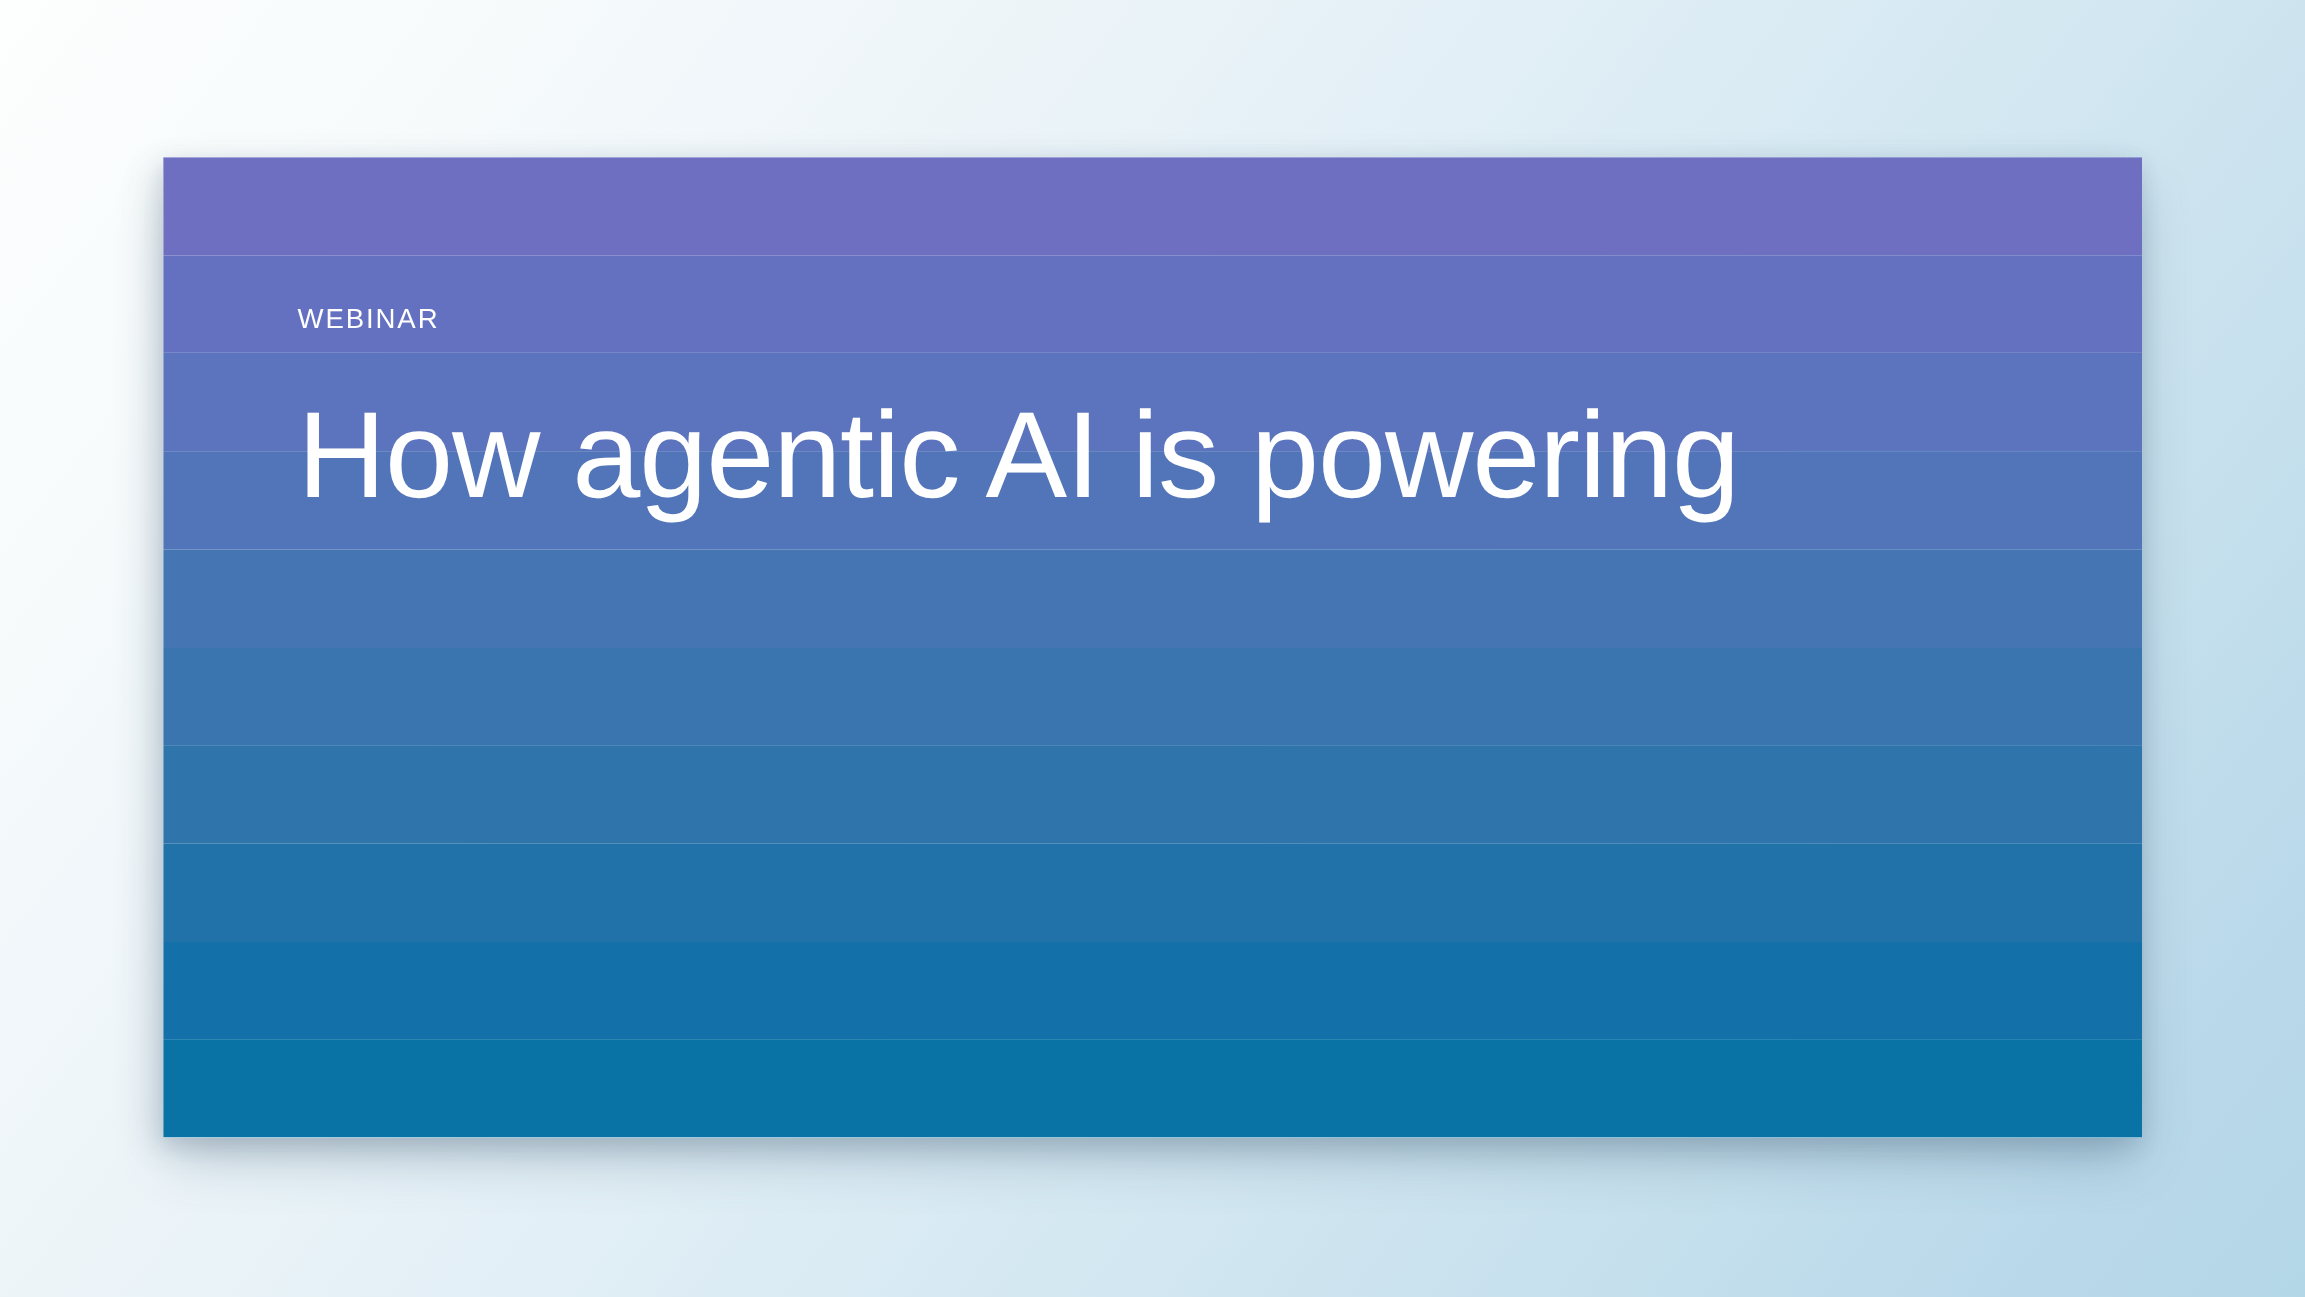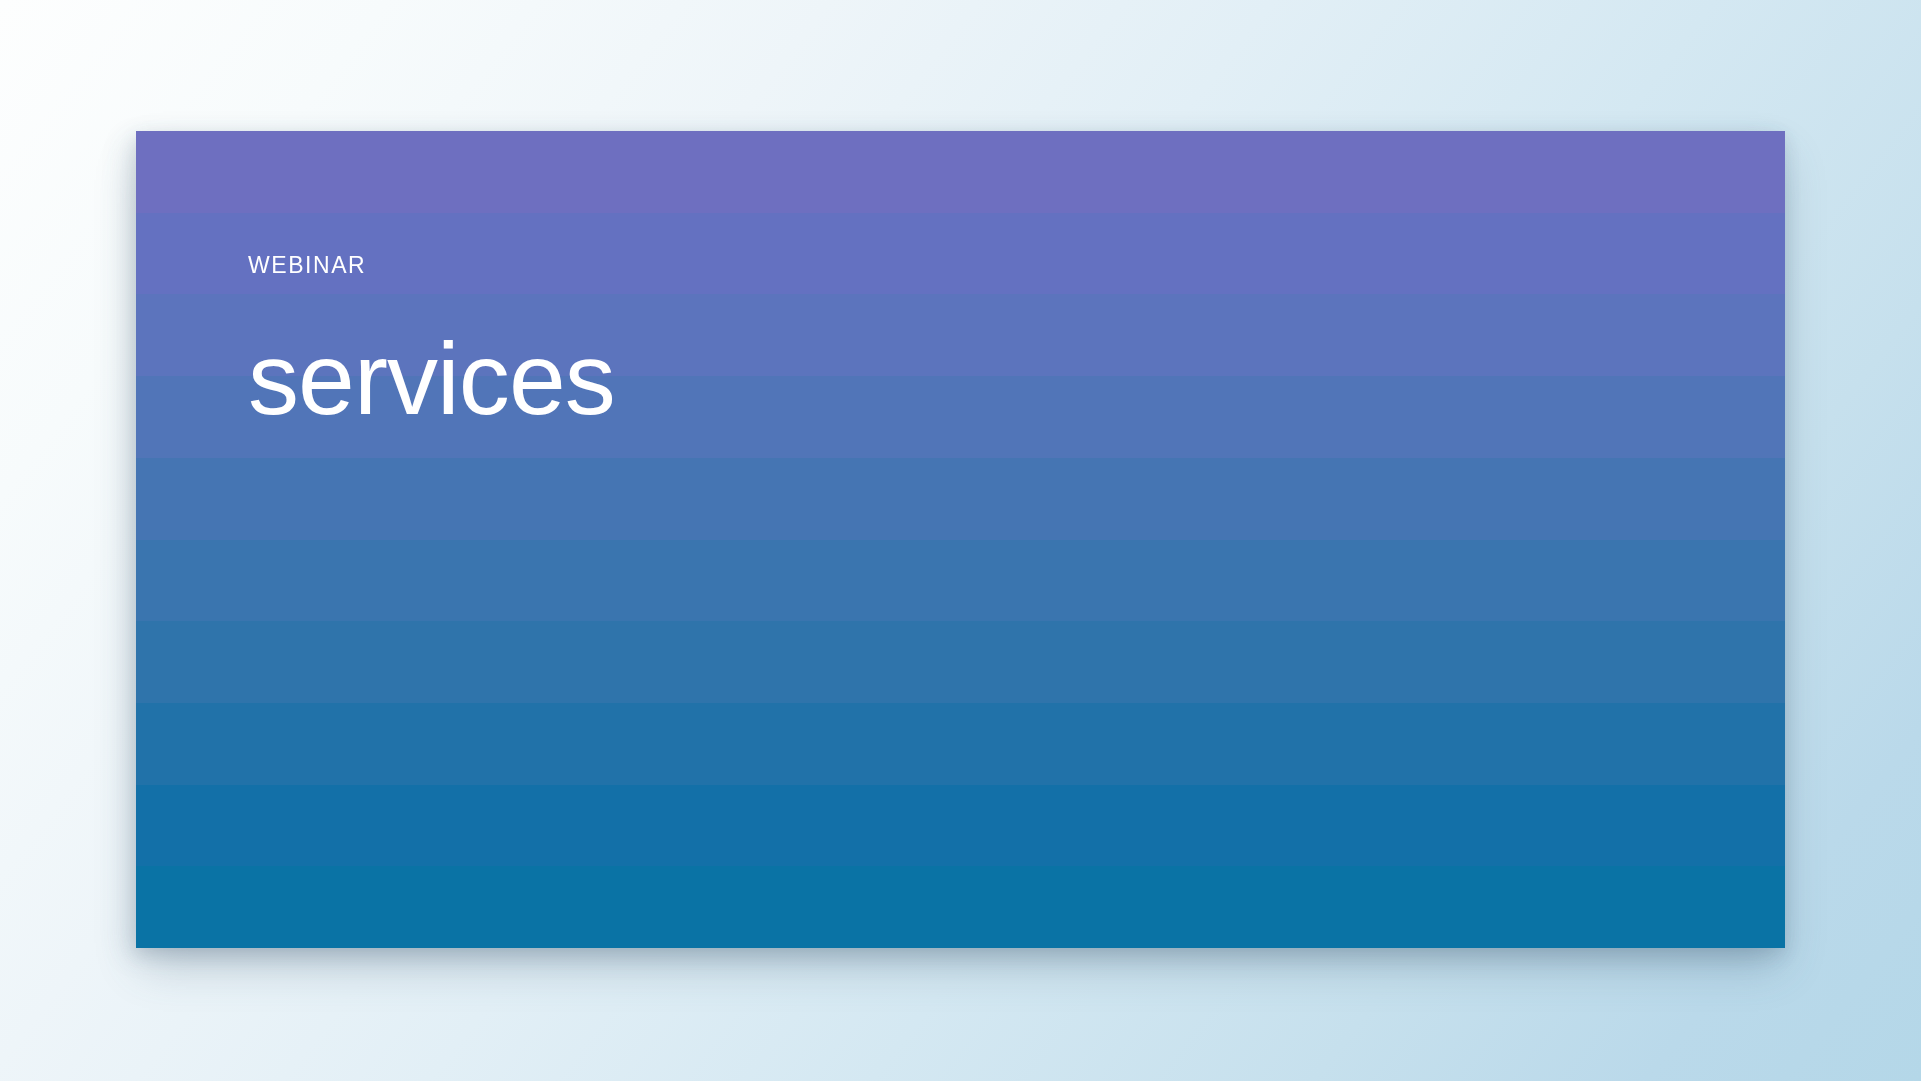--- a/index.html
+++ b/index.html
@@ -119,18 +119,18 @@
         <div class="card-band" style="background: rgb(33, 114, 169);"></div>
         <div class="card-band" style="background: rgb(19, 112, 168);"></div>
         <div class="card-band" style="background: rgb(10, 115, 165);"></div>
       </div>
 
     <div class="card-content">
 
       <p class="eyebrow">WEBINAR</p>
 
       <h1 class="headline">
-        <span class="headline-line">services</span>
+        <span class="headline-line">How agentic AI is powering</span>
       </h1>
 
     </div>
   </div>
 </div>
 
 </body></html>

